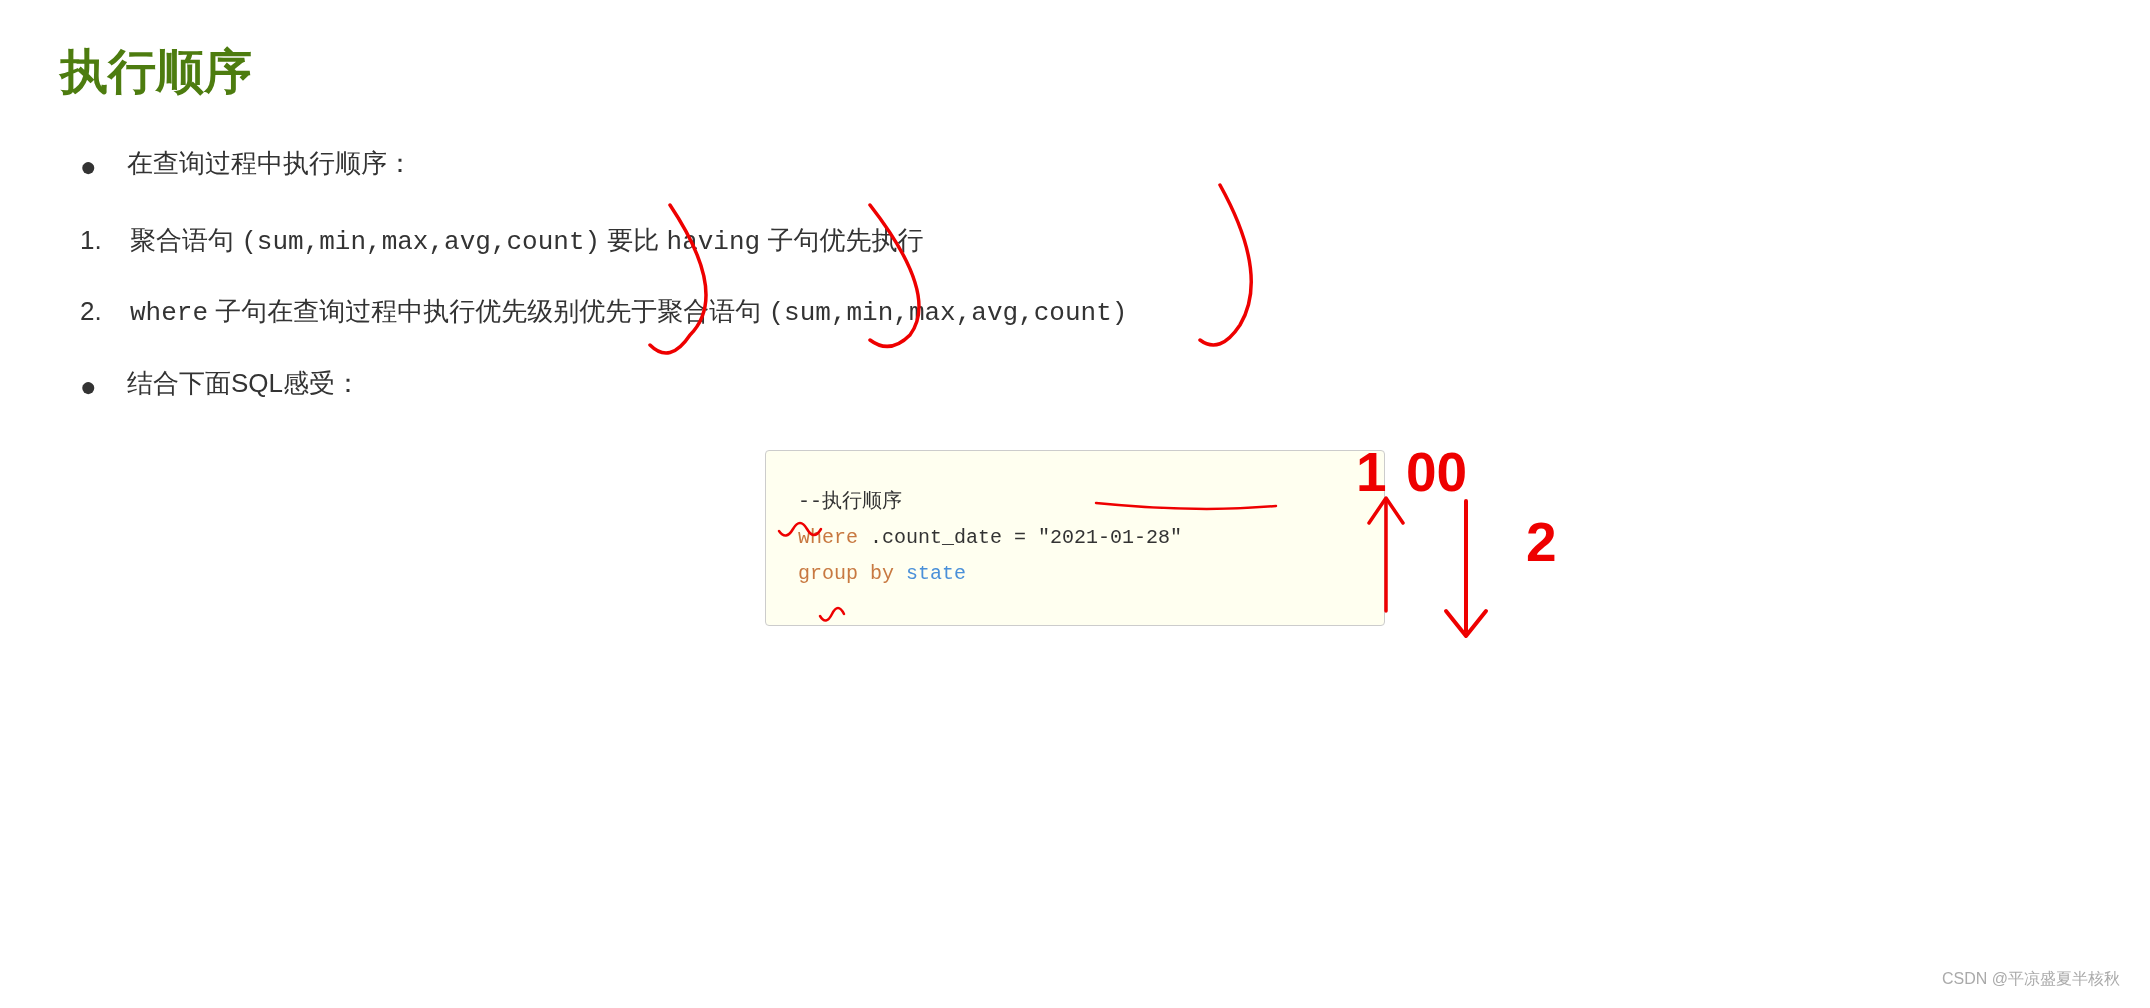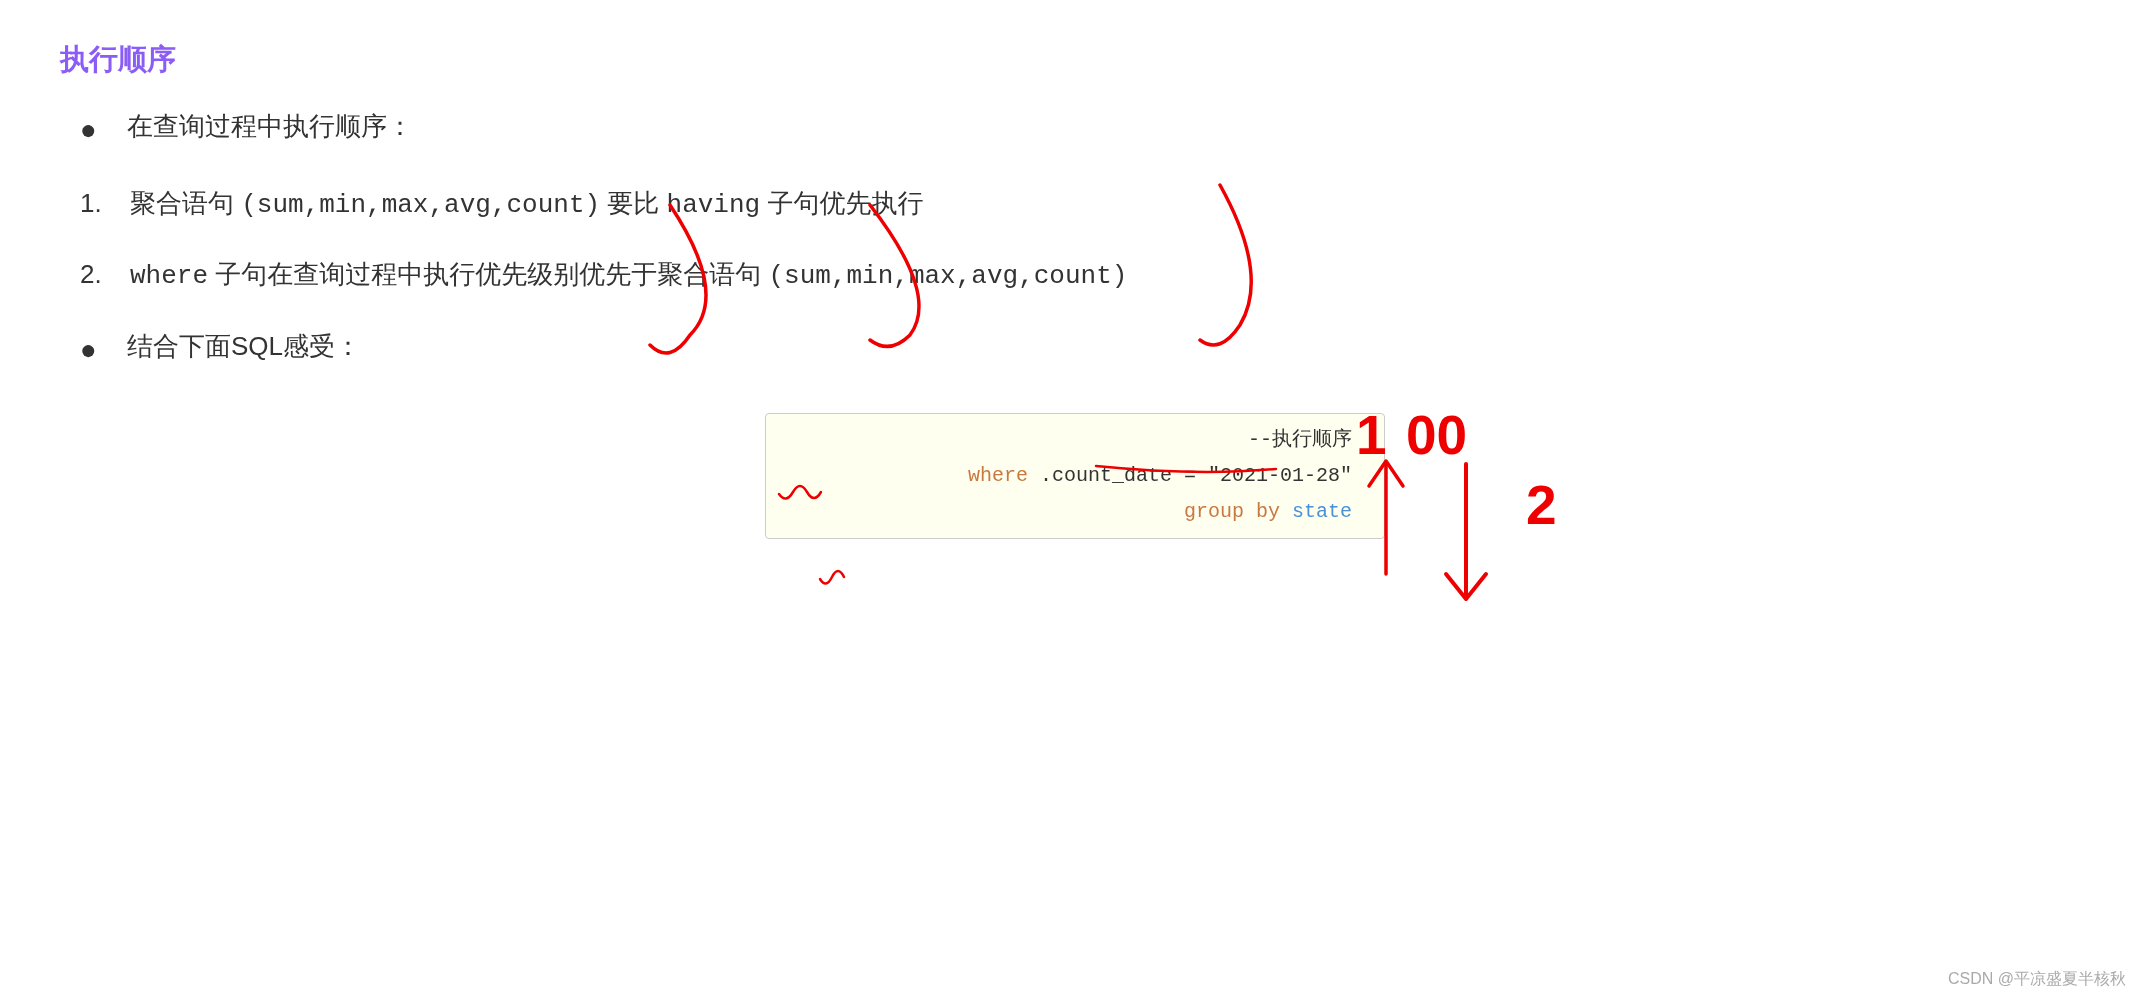--- a/index.html
+++ b/index.html
@@ -5,24 +5,24 @@
     * { margin: 0; padding: 0; box-sizing: border-box; }
     body {
       background: #fff;
       font-family: "Microsoft YaHei", "SimHei", "STHeiti", sans-serif;
       padding: 40px 60px;
       min-height: 1008px;
       position: relative;
     }
 
     .page-title {
-      font-size: 29px;
+      font-size: 48px;
       font-weight: bold;
-      color: #8b5cf6;
-      margin-bottom: 26px;
+      color: #4d7c0f;
+      margin-bottom: 39px;
     }
 
     .content-area {
       margin-left: 20px;
     }
 
     .bullet-item {
       display: flex;
       align-items: flex-start;
       margin-bottom: 30px;
@@ -78,41 +78,40 @@
     .sql-box-wrapper {
       display: flex;
       justify-content: center;
       margin-top: 40px;
     }
 
     .sql-box {
       background: #fffff0;
       border: 1.5px solid #ccc;
       border-radius: 4px;
-      padding: 8px 32px;
+      padding: 33px 32px;
       min-width: 620px;
       max-width: 700px;
       font-family: "Courier New", monospace;
       font-size: 20px;
       line-height: 1.8;
       position: relative;
-      text-align: right;
     }
 
     .sql-comment { color: #333; }
     .sql-keyword { color: #c87941; }
     .sql-func { color: #c87941; }
     .sql-blue { color: #4a90d9; }
     .sql-normal { color: #333; }
 
     
     .watermark {
       position: fixed;
       bottom: 18px;
-      right: 24px;
+      right: 30px;
       font-size: 16px;
       color: #aaa;
     }
   </style>
 </head>
 <body>
 
 <div style="position:relative;">
 
   <h1 class="page-title">执行顺序</h1>

